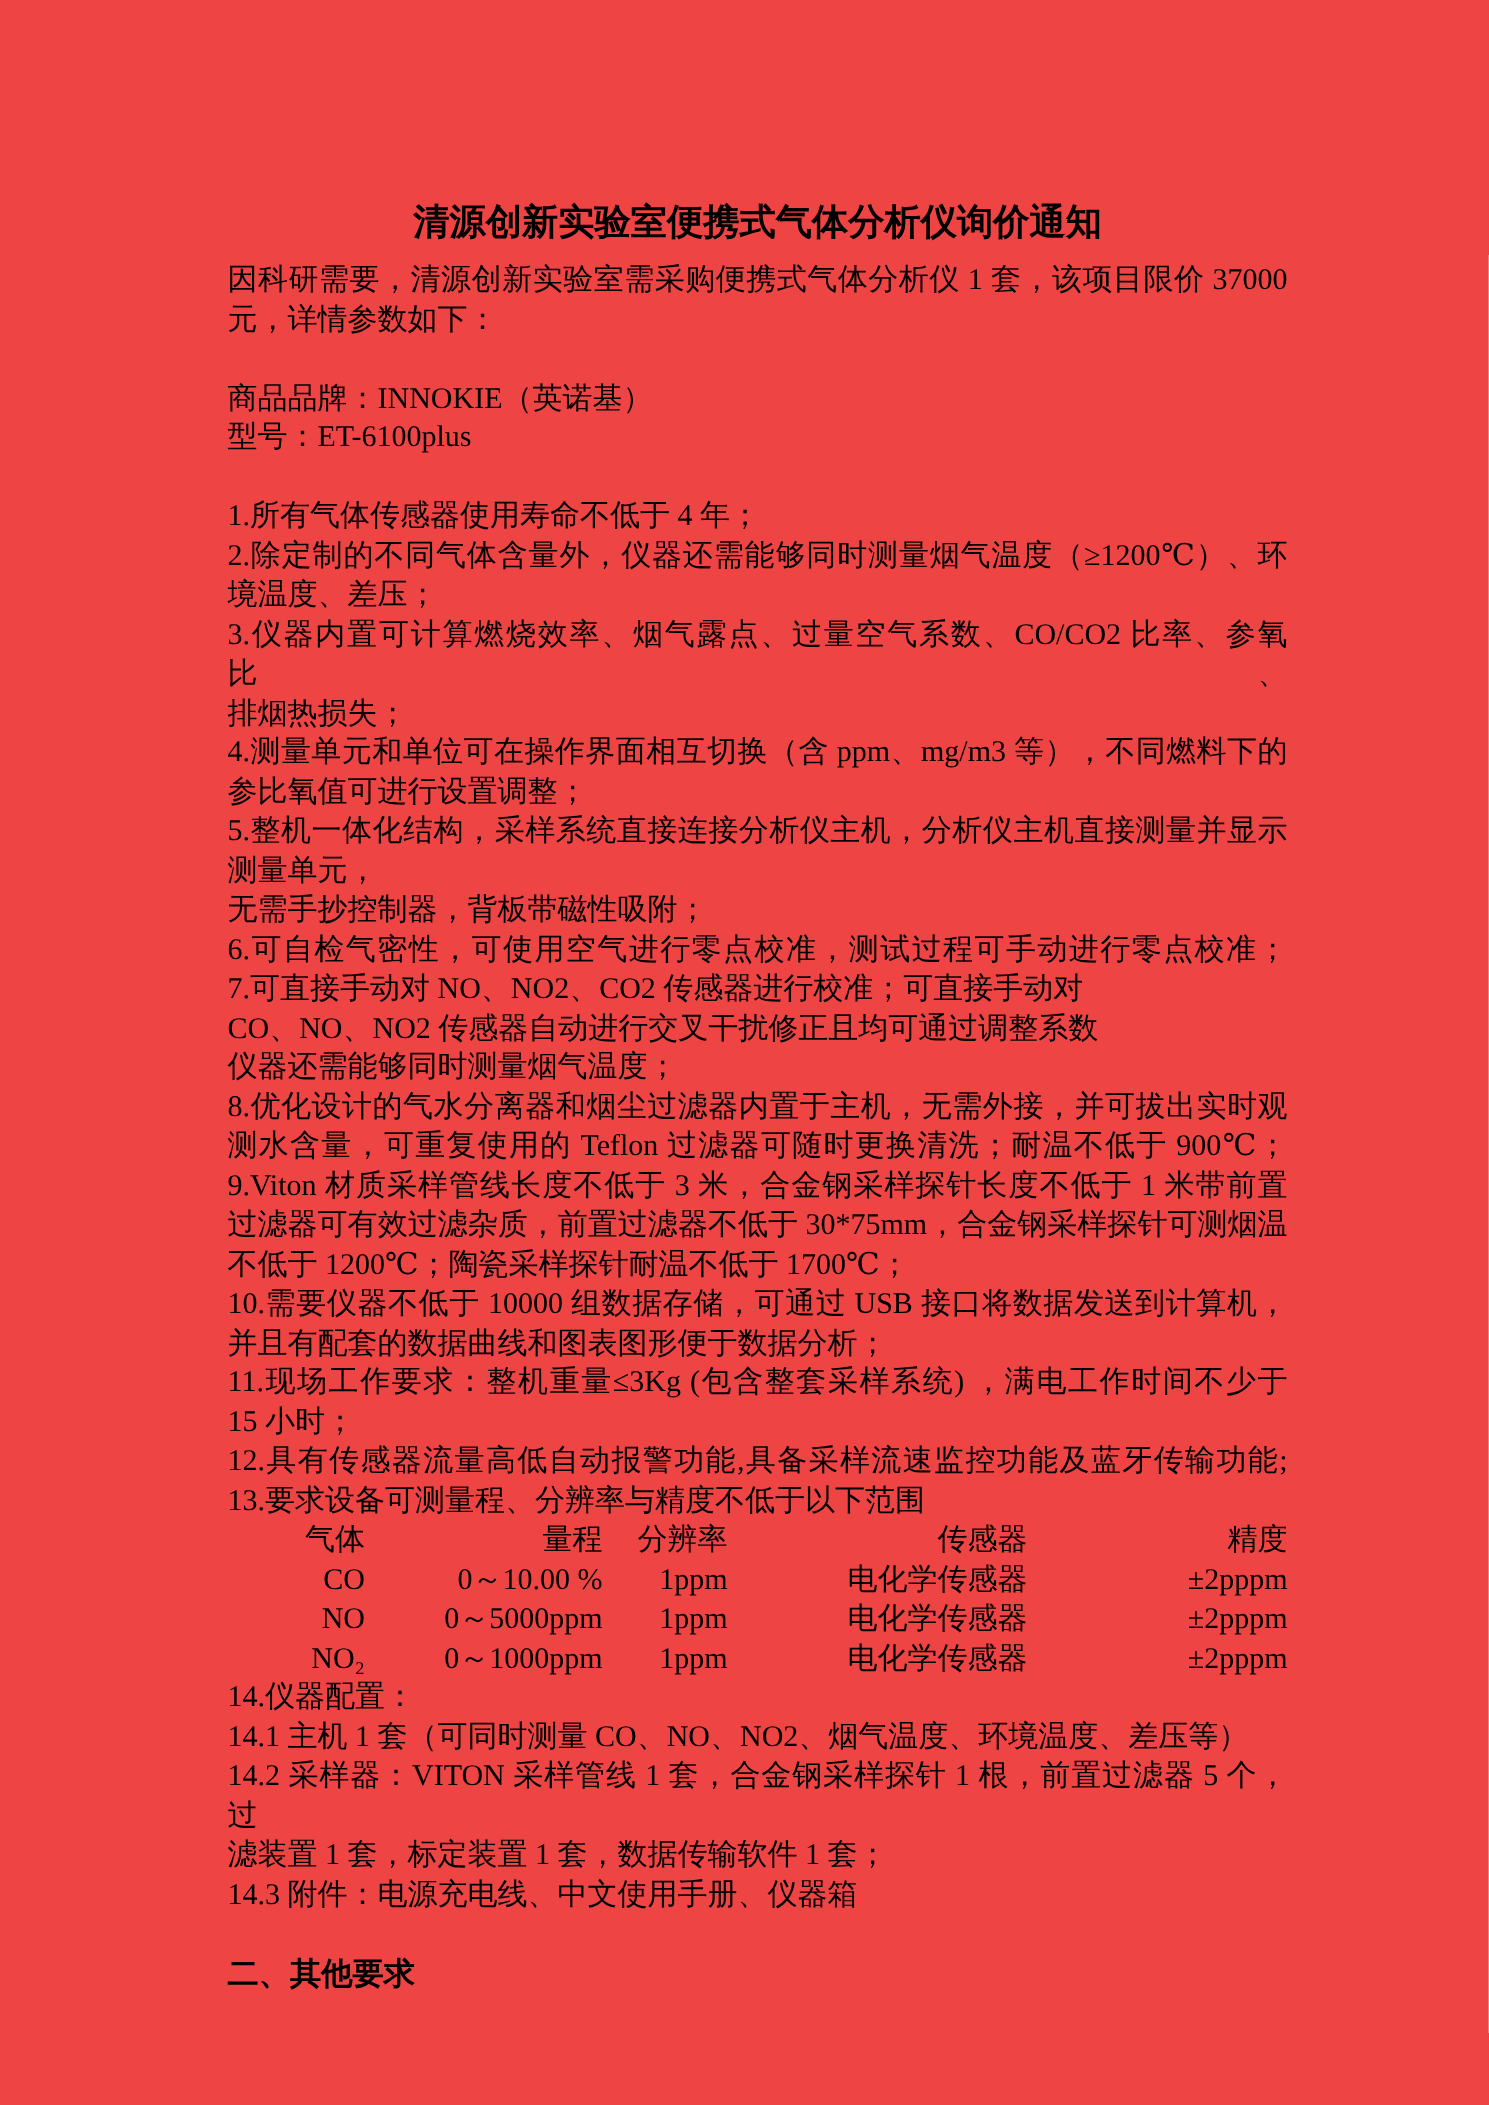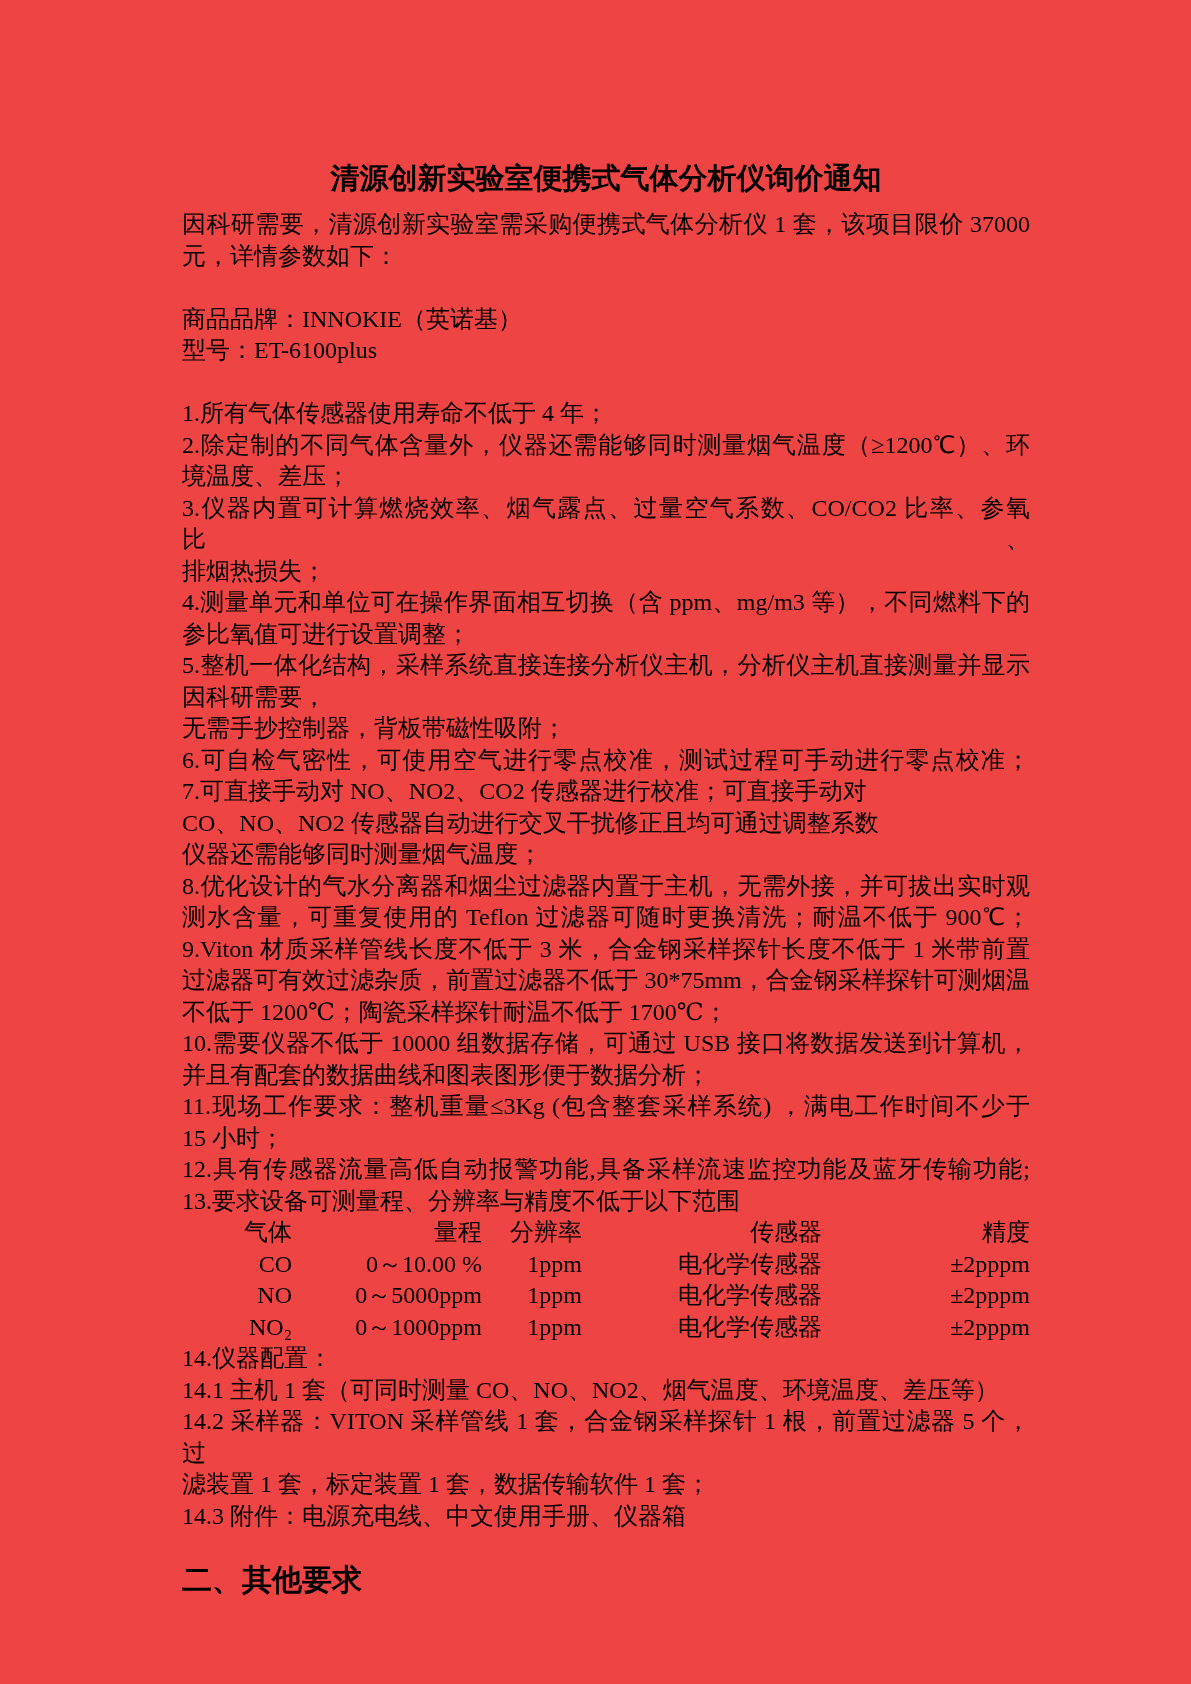--- a/index.html
+++ b/index.html
@@ -32,21 +32,20 @@
     font-size: 24px;
     line-height: 31.5px;
     min-height: 31.5px;
     white-space: nowrap;
   }
   .line.j {
     white-space: normal;
     text-align: justify;
     text-align-last: justify;
     text-justify: inter-character;
-    font-family: Liberation Serif, serif;
   }
   .blank {
     height: 31.5px;
   }
   .spec-table {
     width: 100%;
   }
   .trow {
     display: grid;
     grid-template-columns: 110px 190px 100px 240px 1fr;
@@ -56,21 +55,21 @@
     text-align: right;
   }
   .tcell { white-space: nowrap; }
   .h2 { padding-left: 16px; }
   .h3 { padding-left: 4px; }
   .h4 { padding-left: 28px; }
   .h5 { padding-left: 16px; }
   .section-heading {
     font-family: "Liberation Sans", "DejaVu Sans", sans-serif;
     font-weight: bold;
-    font-size: 30px;
+    font-size: 25px;
     line-height: 31.5px;
   }
 </style>
 </head>
 <body>
 
 <div class="page">
 
   <div class="doc-title">清源创新实验室便携式气体分析仪询价通知</div>
 
@@ -85,21 +84,21 @@
   <div class="blank"></div>
 
   <div class="line">1.所有气体传感器使用寿命不低于 4 年；</div>
   <div class="line j">2.除定制的不同气体含量外，仪器还需能够同时测量烟气温度（≥1200℃）、环</div>
   <div class="line">境温度、差压；</div>
   <div class="line j">3.仪器内置可计算燃烧效率、烟气露点、过量空气系数、CO/CO2 比率、参氧比、</div>
   <div class="line">排烟热损失；</div>
   <div class="line j">4.测量单元和单位可在操作界面相互切换（含 ppm、mg/m3 等），不同燃料下的</div>
   <div class="line">参比氧值可进行设置调整；</div>
   <div class="line j">5.整机一体化结构，采样系统直接连接分析仪主机，分析仪主机直接测量并显示</div>
-  <div class="line">因科研需要，</div>
+  <div class="line">测量单元，</div>
   <div class="line">无需手抄控制器，背板带磁性吸附；</div>
   <div class="line j">6.可自检气密性，可使用空气进行零点校准，测试过程可手动进行零点校准；</div>
   <div class="line">7.可直接手动对 NO、NO2、CO2 传感器进行校准；可直接手动对</div>
   <div class="line">CO、NO、NO2 传感器自动进行交叉干扰修正且均可通过调整系数</div>
   <div class="line">仪器还需能够同时测量烟气温度；</div>
   <div class="line j">8.优化设计的气水分离器和烟尘过滤器内置于主机，无需外接，并可拔出实时观</div>
   <div class="line j">测水含量，可重复使用的 Teflon 过滤器可随时更换清洗；耐温不低于 900℃；</div>
   <div class="line j">9.Viton 材质采样管线长度不低于 3 米，合金钢采样探针长度不低于 1 米带前置</div>
   <div class="line j">过滤器可有效过滤杂质，前置过滤器不低于 30*75mm，合金钢采样探针可测烟温</div>
   <div class="line">不低于 1200℃；陶瓷采样探针耐温不低于 1700℃；</div>

